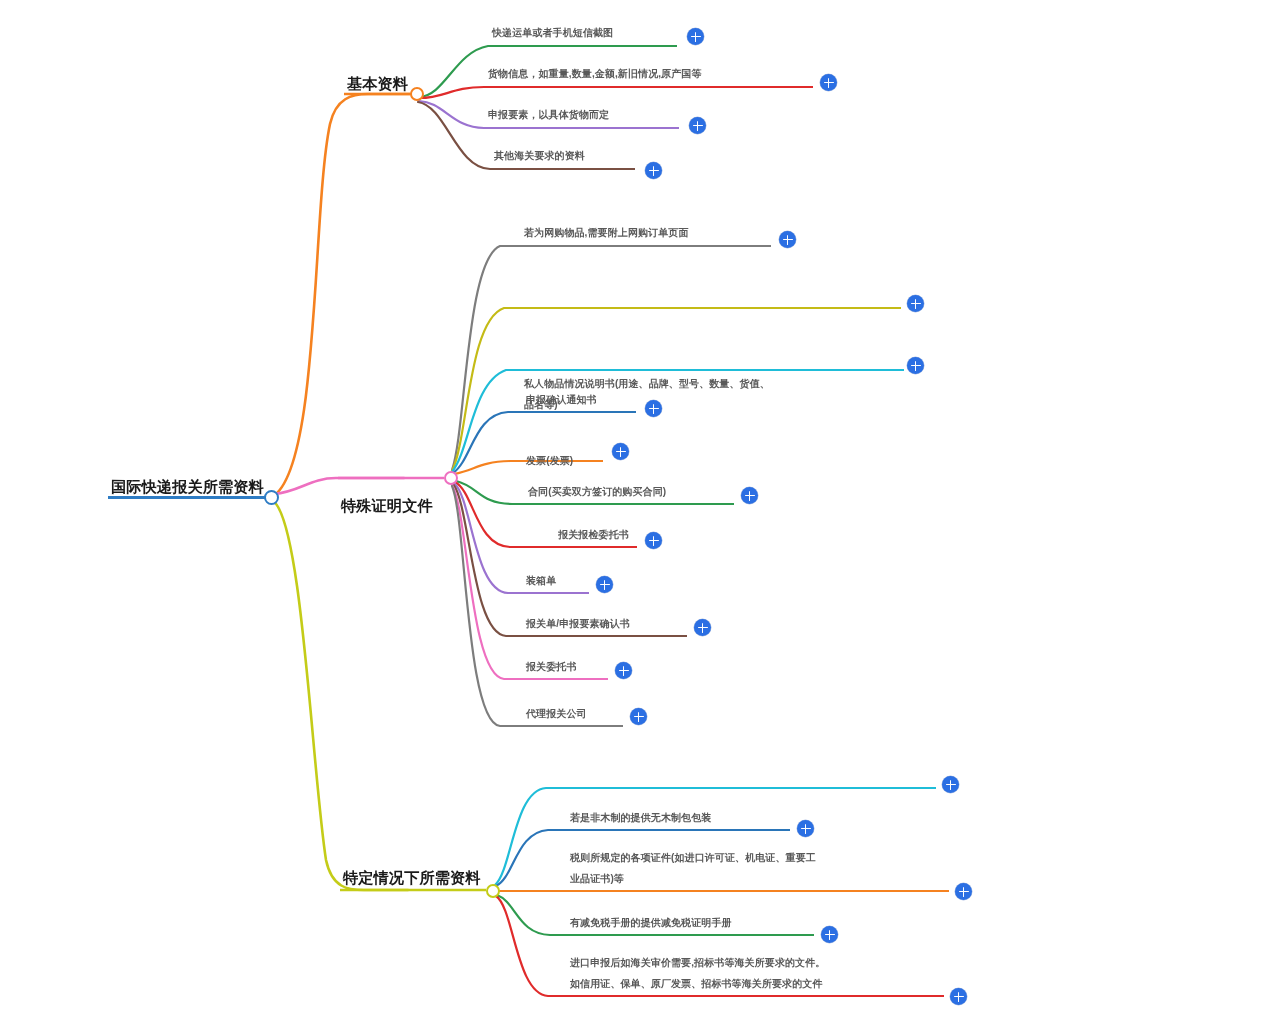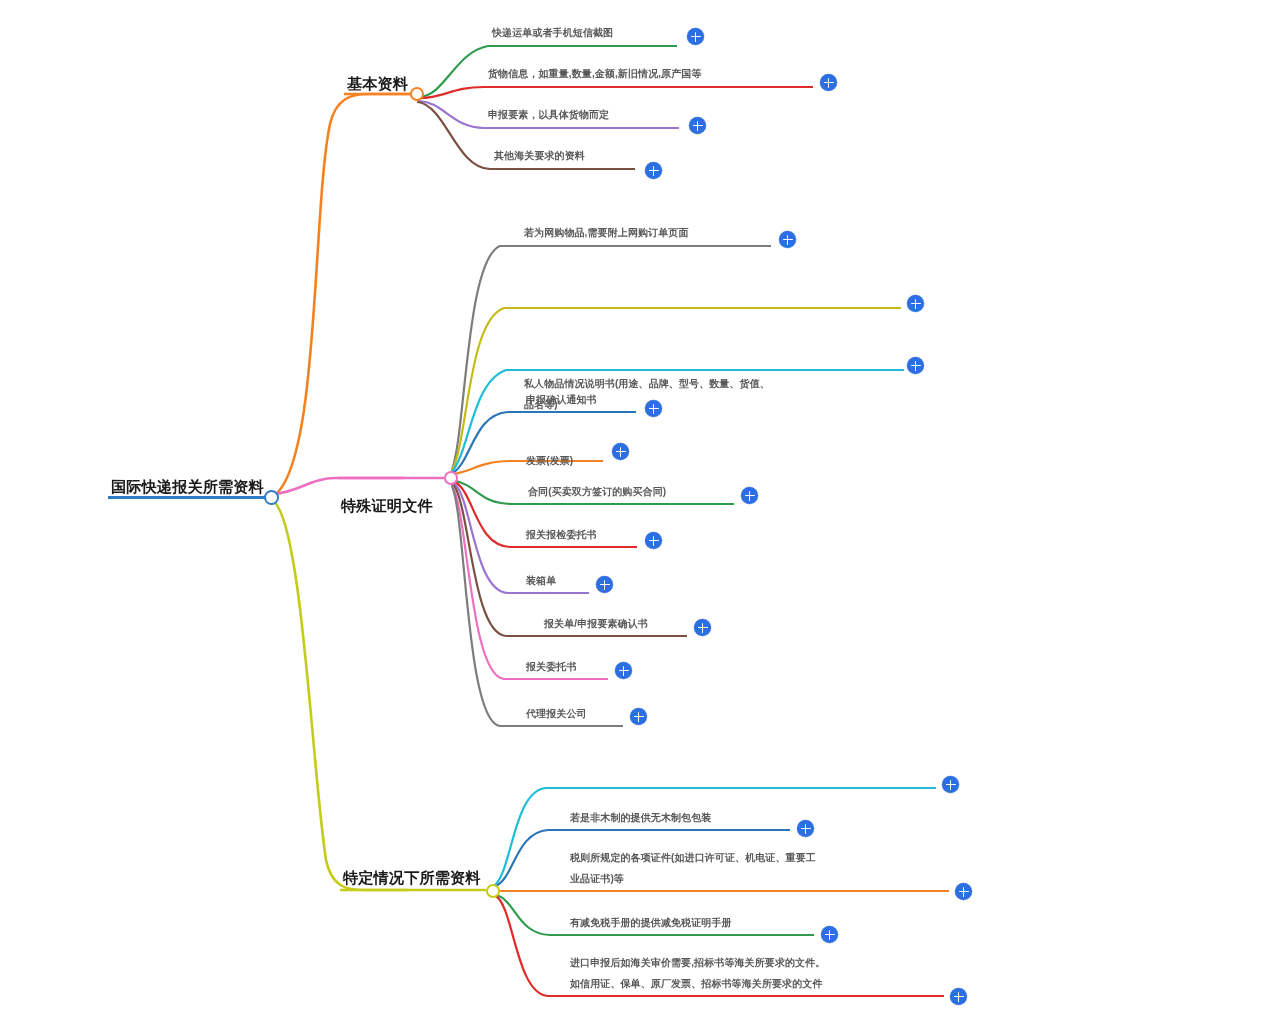--- a/index.html
+++ b/index.html
@@ -166,31 +166,31 @@
   <div class="node leaf" style="left:523px;top:437px;width:110px;margin-top:13px;">
     <span class="txt">发票(发票)</span>
   </div>
   <div class="plus" style="left:612px;top:443px;"></div>
 
   <div class="node leaf" style="left:525px;top:481px;width:230px;">
     <span class="txt">合同(买卖双方签订的购买合同)</span>
   </div>
   <div class="plus" style="left:741px;top:487px;"></div>
 
-  <div class="node leaf" style="left:523px;top:524px;width:140px;">
+  <div class="node leaf" style="left:523px;top:524px;width:140px;text-align:center;">
     <span class="txt">报关报检委托书</span>
   </div>
   <div class="plus" style="left:645px;top:532px;"></div>
 
   <div class="node leaf" style="left:523px;top:570px;width:100px;">
     <span class="txt">装箱单</span>
   </div>
   <div class="plus" style="left:596px;top:576px;"></div>
 
-  <div class="node leaf" style="left:541px;top:613px;width:190px;">
+  <div class="node leaf" style="left:523px;top:613px;width:190px;">
     <span class="txt">报关单/申报要素确认书</span>
   </div>
   <div class="plus" style="left:694px;top:619px;"></div>
 
   <div class="node leaf" style="left:523px;top:656px;width:110px;">
     <span class="txt">报关委托书</span>
   </div>
   <div class="plus" style="left:615px;top:662px;"></div>
 
   <div class="node leaf" style="left:523px;top:703px;width:120px;">

